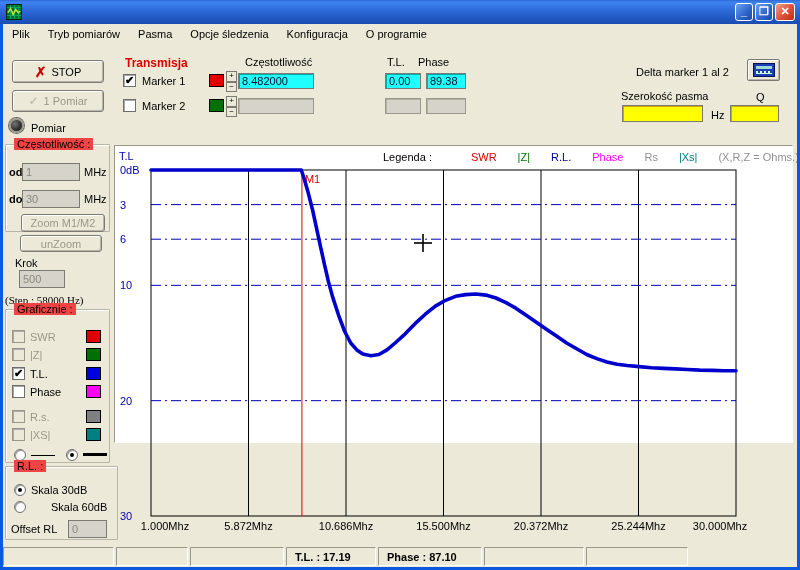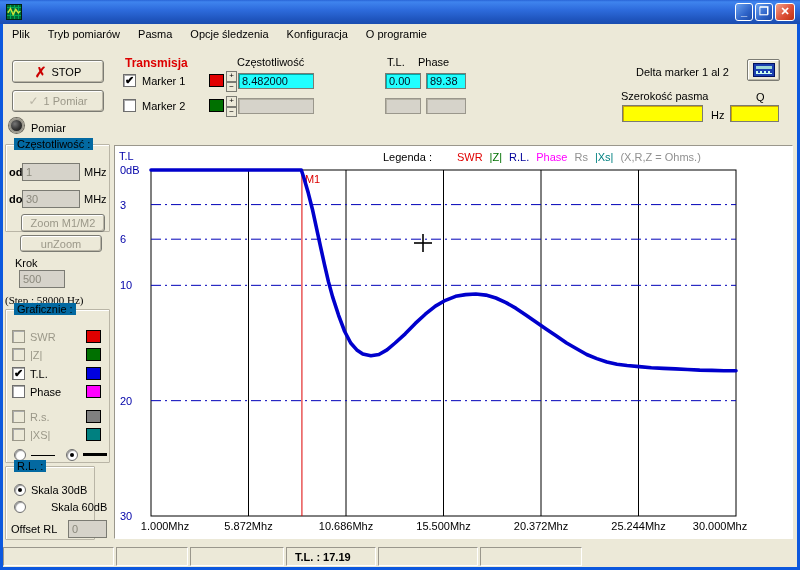--- a/index.html
+++ b/index.html
@@ -36,21 +36,21 @@
   .btn { font-family:"Liberation Sans",sans-serif; font-size:11px; background:#ECE9D8;
     border:1px solid #7b7b73; border-radius:3px; box-shadow:inset 1px 1px 0 #fff, inset -1px -1px 0 #b9b5a6;
     display:flex; align-items:center; justify-content:center; gap:5px; position:absolute; }
   .btn .x-ico { color:#C00; font-weight:bold; font-size:14px; }
   .btn[disabled], .btn.off { color:#9b9889; }
   .chk-ico { color:#b9b5a6; font-size:12px; }
   .led { position:absolute; border-radius:50%; background:radial-gradient(circle at 35% 35%, #777 0%, #333 55%, #111 100%); border:2px solid #9a978c; box-shadow:0 0 0 1px #6e6b60; }
   .lbl { position:absolute; font-size:11px; color:#000; white-space:nowrap; }
   .lbl.dis { color:#9b9889; }
   .grp { position:absolute; border:1px solid #b9b5a6; border-radius:1px; box-shadow:inset 1px 1px 0 #fff; }
-  .grp > .grp-title { position:absolute; top:-7px; left:8px; background:#0369a1; padding:0 3px; font-size:11px; }
+  .grp > .grp-title { position:absolute; top:-7px; left:8px; background:#ef4444; padding:0 3px; font-size:11px; }
   .cb { position:absolute; width:13px; height:13px; background:#fff; border:1px solid #6e6e6e; box-shadow:inset 1px 1px 0 #aaa; font-size:11px; line-height:11px; text-align:center; font-weight:bold; }
   .cb.dis { background:#ECE9D8; border-color:#9b9889; }
   .swatch { position:absolute; width:15px; height:13px; border:1px solid #000; }
   .radio { position:absolute; width:12px; height:12px; border-radius:50%; background:#fff; border:1px solid #6e6e6e; box-shadow:inset 1px 1px 1px #999; }
   .radio.sel:before { content:""; position:absolute; left:3px; top:3px; width:4px; height:4px; border-radius:50%; background:#000; }
   .line-sample { position:absolute; background:#000; }
   .step-note { font-family:"Liberation Serif",serif; font-size:11px; }
 
   
   .toppanel { position:absolute; left:113px; top:46px; width:684px; height:99px; font-size:11px; }
@@ -61,24 +61,24 @@
   .yellow-field { position:absolute; background:#FFFF00; border:1px solid #7b7b73; box-shadow:inset 1px 1px 0 #ca0; }
   .spinner { position:absolute; width:11px; height:21px; display:flex; flex-direction:column; }
   .spin-btn { flex:1; background:#ECE9D8; border:1px solid #7b7b73; font-size:8px; line-height:8px; text-align:center; }
   .calc-btn { position:absolute; background:#ECE9D8; border:1px solid #7b7b73; border-radius:2px; box-shadow:inset 1px 1px 0 #fff, inset -1px -1px 0 #b9b5a6; display:flex; align-items:center; justify-content:center; }
   .calc-face { width:22px; height:14px; background:#1B3FB0; border:1px solid #001060; position:relative; }
   .calc-face:before { content:""; position:absolute; left:2px; top:2px; right:2px; height:3px; background:#9fd8d8; }
   .calc-face:after { content:""; position:absolute; left:2px; top:7px; right:2px; bottom:2px;
      background:repeating-linear-gradient(90deg,#cfe 0 2px,transparent 2px 4px),repeating-linear-gradient(0deg,#cfe 0 1px,transparent 1px 3px); }
 
   
-  .chartpanel { position:absolute; left:114px; top:145px; width:679px; height:394px; background:#fff;
+  .chartpanel { position:absolute; left:114px; top:145px; width:679px; height:298px; background:#fff;
     border:1px solid; border-color:#9a978c #fff #fff #9a978c;padding-left:10px; }
   .chart-corner-label { position:absolute; left:4px; top:4px; color:#0000A8; font-size:11px; }
-  .legend-row { position:absolute; left:268px; top:5px; display:flex; gap:7px; font-size:11px; white-space:nowrap; }
+  .legend-row { position:absolute; left:268px; top:5px; display:flex; gap:21px; font-size:11px; white-space:nowrap; }
   svg.plot { position:absolute; inset:0; }
 
   
   .statusbar { position:absolute; left:3px; right:3px; bottom:3px; height:22px; background:#ECE9D8; display:flex; gap:2px; padding-top:2px; z-index:45; }
   .status-seg { height:19px; border:1px solid; border-color:#9a978c #fff #fff #9a978c; font-size:11px; font-weight:bold;
     display:flex; align-items:center; padding-left:8px; color:#000; white-space:nowrap; }
 </style>
 </head>
 <body>
 
@@ -159,36 +159,36 @@
         <div class="cb dis" style="left: 6px; top: 118px;"></div>
         <div class="lbl dis" style="left: 24px; top: 119px;">|XS|</div>
         <div class="swatch" style="left: 80px; top: 118px; background: rgb(0, 128, 128);"></div>
       </div>
     <div class="radio" style="left:8px;top:139px;"></div>
     <div class="line-sample" style="left:25px;top:145px;width:24px;height:1px;"></div>
     <div class="radio sel" style="left:60px;top:139px;"></div>
     <div class="line-sample" style="left:77px;top:143px;width:24px;height:3px;"></div>
   </div>
 
-  <div class="grp" style="left:2px;top:420px;width:90px;height:74px;">
+  <div class="grp" style="left:2px;top:420px;width:113px;height:74px;">
     <span class="grp-title">R.L. :</span>
     <div class="radio sel" style="left:8px;top:17px;"></div>
     <div class="lbl" style="left:25px;top:17px;">Skala 30dB</div>
     <div class="radio" style="left:8px;top:34px;"></div>
     <div class="lbl" style="left:25px;top:34px;margin-left:20px;">Skala 60dB</div>
     <div class="lbl" style="left:5px;top:56px;">Offset RL</div>
     <div style="position:absolute;left:62px;top:52px;width:39px;height:18px;">
       <input class="flat disabled" value="0" style="">
     </div>
   </div>
 </div>
 
 <div class="toppanel">
   <div class="mode-title" style="left:12px;top:10px;">Transmisja</div>
-  <div class="hdr" style="left:124px;top:10px;">Częstotliwość</div>
+  <div class="hdr" style="left:132px;top:10px;">Częstotliwość</div>
   <div class="hdr" style="left:274px;top:10px;">T.L.</div>
   <div class="hdr" style="left:305px;top:10px;">Phase</div>
 
   <div class="cb" style="left:10px;top:28px;">✔</div>
   <div class="lbl" style="left:29px;top:29px;">Marker 1</div>
   <div class="swatch" style="left:96px;top:28px;background:#E00000;"></div>
   <div class="spinner" style="left:113px;top:25px;">
     <div class="spin-btn">+</div>
     <div class="spin-btn">−</div>
   </div>
@@ -260,17 +260,18 @@
       <line x1="308" y1="88" x2="308" y2="106" stroke="#000" stroke-width="1.6"></line>
       <line x1="299" y1="97" x2="317" y2="97" stroke="#000" stroke-width="1.6"></line>
     </svg>
 </div>
 
 <div class="statusbar" id="statusbar">
     <div class="status-seg" style="width: 111px;"></div>
     <div class="status-seg" style="width: 72px;"></div>
     <div class="status-seg" style="width: 94px;"></div>
     <div class="status-seg" style="width: 90px;">T.L. : 17.19</div>
+    <div class="status-seg" style="width: 104px;">Phase : 87.10</div>
     <div class="status-seg" style="width: 100px;"></div>
     <div class="status-seg" style="width: 102px;"></div>
   </div>
 
 <div class="win-border"></div>
 
 </body></html>

